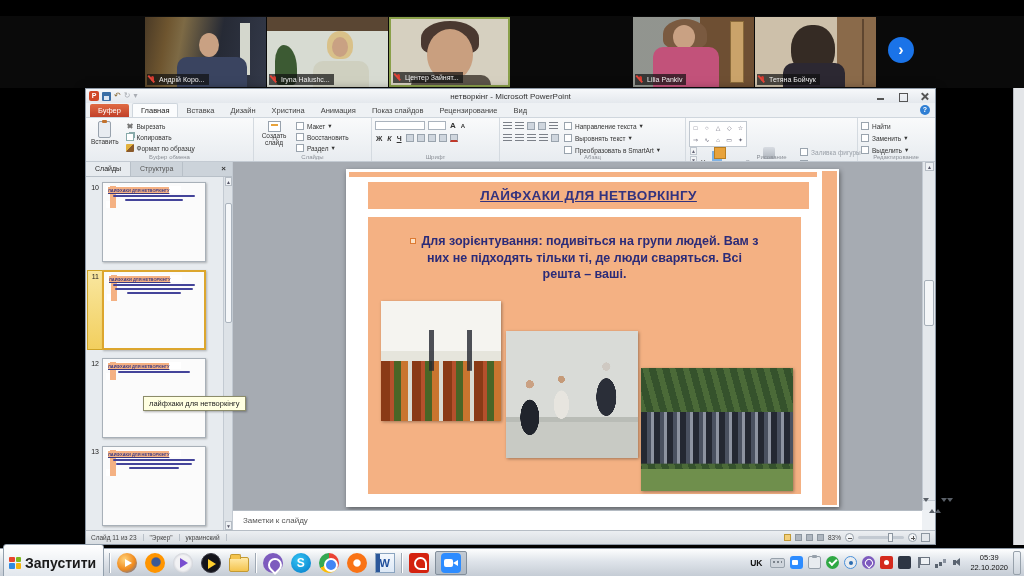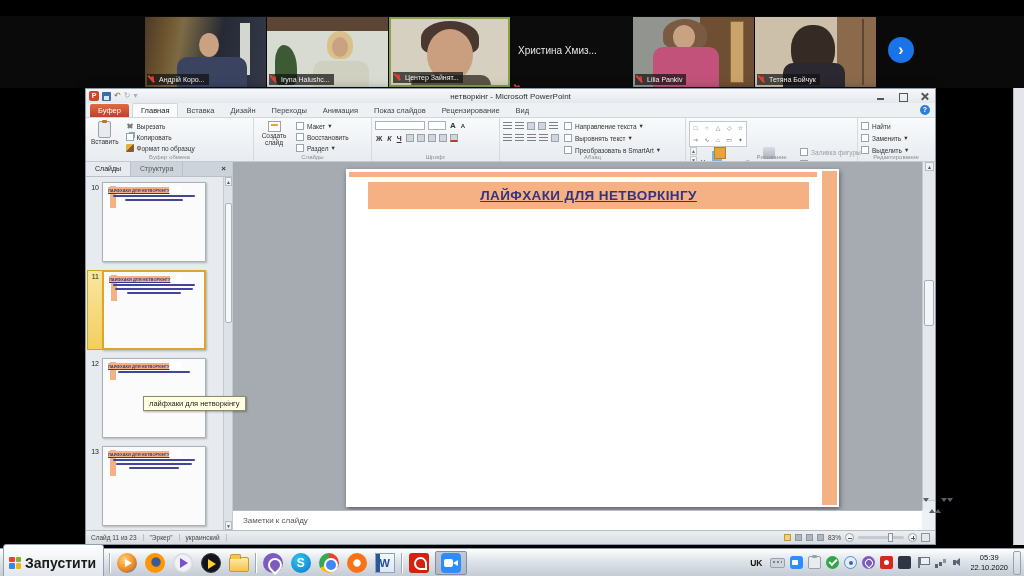--- a/index.html
+++ b/index.html
@@ -273,24 +273,20 @@
     <div class="tile" style="left:389px;background:#d6d0c0;border:2px solid #8aa04a">
       <div class="abs" style="left:30px;top:2px;width:58px;height:34px;background:#4a3830;border-radius:50% 50% 30% 30%"></div>
       <div class="face" style="left:36px;top:10px;width:46px;height:52px;background:#c99f7f"></div>
       <div class="torso" style="left:20px;top:56px;width:80px;height:16px;background:#5a5248"></div>
       <div class="name-tag">
         <span class="mic"></span>
         <span>Центер Зайнят...</span>
       </div>
     </div>
 
-    <div class="tile" style="left:511px;background:#0c0c0c">
-      <div class="abs" style="left:7px;top:28px;font-size:10px;color:#e6e6e6;white-space:nowrap">Христина Хмиз...</div>
-      <div class="abs" style="left:4px;bottom:3px"><span class="mic"></span></div>
-    </div>
 
     <div class="tile" style="left:633px;background:linear-gradient(90deg,#95989280 0 55%,#6e4f33 55% 100%),#8e918c">
       <div class="abs" style="right:10px;top:4px;width:14px;height:62px;background:#caa36a;border:1px solid #8a6a3a"></div>
       <div class="abs" style="left:30px;top:2px;width:44px;height:30px;background:#7a5a40;border-radius:50% 50% 30% 30%"></div>
       <div class="face" style="left:40px;top:8px;width:22px;height:24px"></div>
       <div class="torso" style="left:20px;top:30px;width:66px;height:42px;background:#c2527a"></div>
       <div class="name-tag">
         <span class="mic"></span>
         <span>Lilia Pankiv</span>
       </div>
@@ -329,21 +325,21 @@
         <span class="pwc pwc-max"></span>
         <span class="pwc pwc-close"></span>
       </span>
     </div>
 
     <div id="tabrow">
       <span class="tab file">Буфер</span>
       <span class="tab active">Главная</span>
       <span class="tab">Вставка</span>
       <span class="tab">Дизайн</span>
-      <span class="tab">Переходы</span>
+      <span class="tab">Христина</span>
       <span class="tab">Анимация</span>
       <span class="tab">Показ слайдов</span>
       <span class="tab">Рецензирование</span>
       <span class="tab">Вид</span>
       <span class="help-q">?</span>
     </div>
 
     <div id="ribbon">
       <div class="group" style="width:168px">
         <span class="bigbtn">
@@ -549,20 +545,28 @@
 
     <div id="tooltip">лайфхаки для нетворкінгу</div>
 
     <div id="editor">
       <div id="page">
         <div id="page-topstrip"></div>
         <div id="page-rightband"></div>
         <div id="slide-titlebox">
           <span id="slide-title">ЛАЙФХАКИ ДЛЯ НЕТВОРКІНГУ</span>
         </div>
+        <div id="slide-bodybox">
+          <div id="slide-bodytext">
+            <span class="bullet"></span><span>Для зорієнтування: подивіться на групи людей. Вам з них не підходять тільки ті, де люди сваряться. Всі решта – ваші.</span>
+          </div>
+          <div class="photo" id="ph-buffet"></div>
+          <div class="photo" id="ph-argument"></div>
+          <div class="photo" id="ph-group"></div>
+        </div>
       </div>
     </div>
 
     <div id="vscroll">
       <span class="scr-arr" style="top:0;left:2px;width:9px">▲</span>
       <span id="vthumb"></span>
       <div id="vs-bottom">
         <span class="tri tri-dn"></span>
         <span class="tri tri-up" style="margin-top:4px"></span>
         <span class="tri tri-up" style="margin-top:1px"></span>

